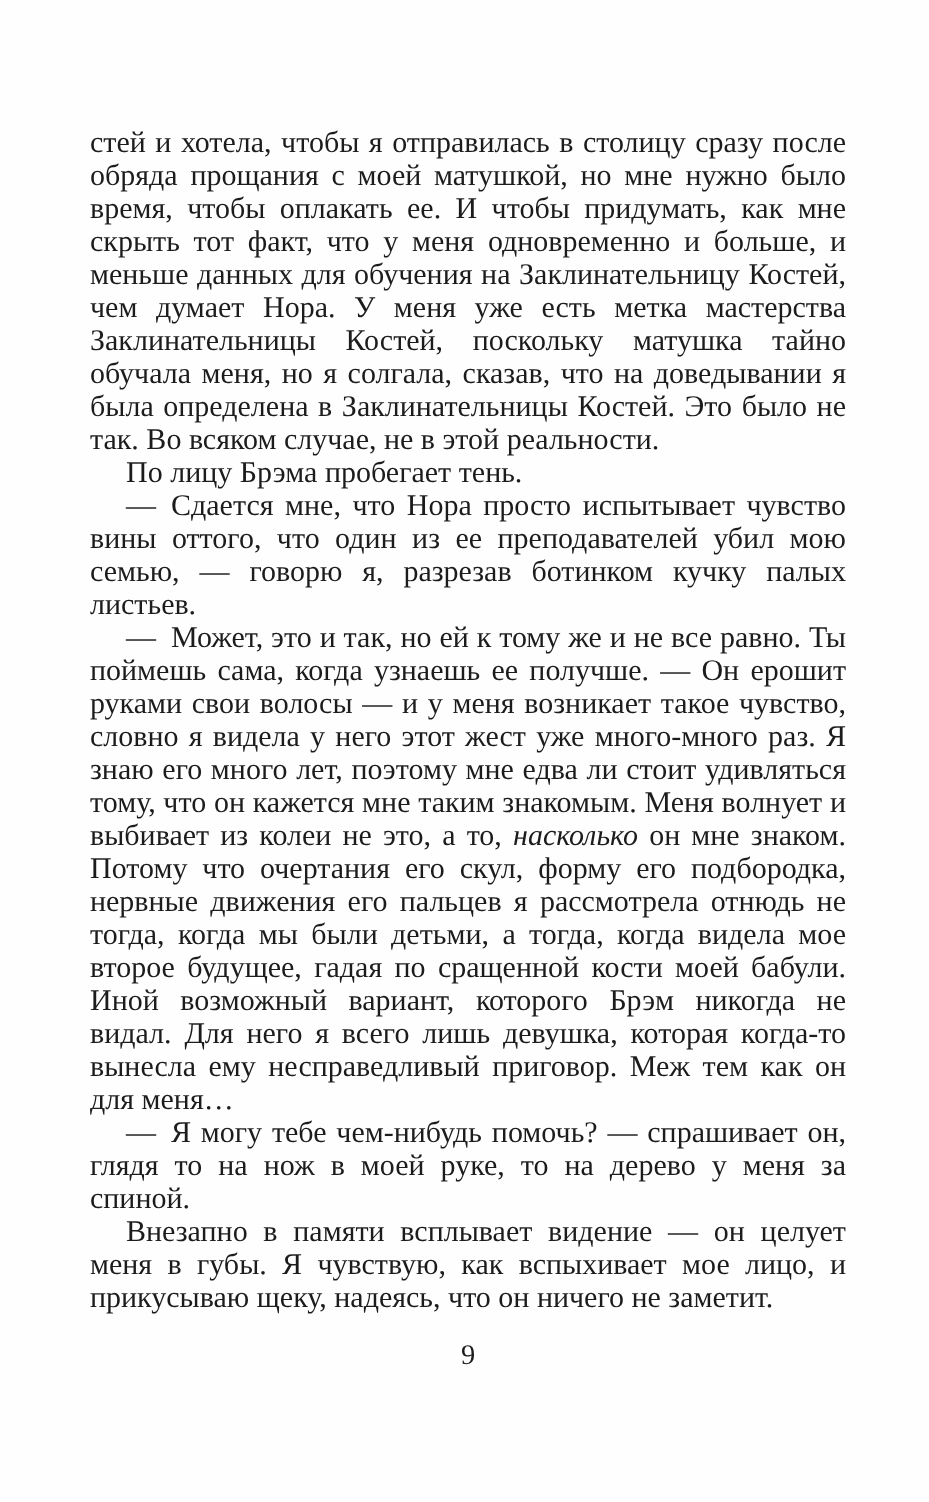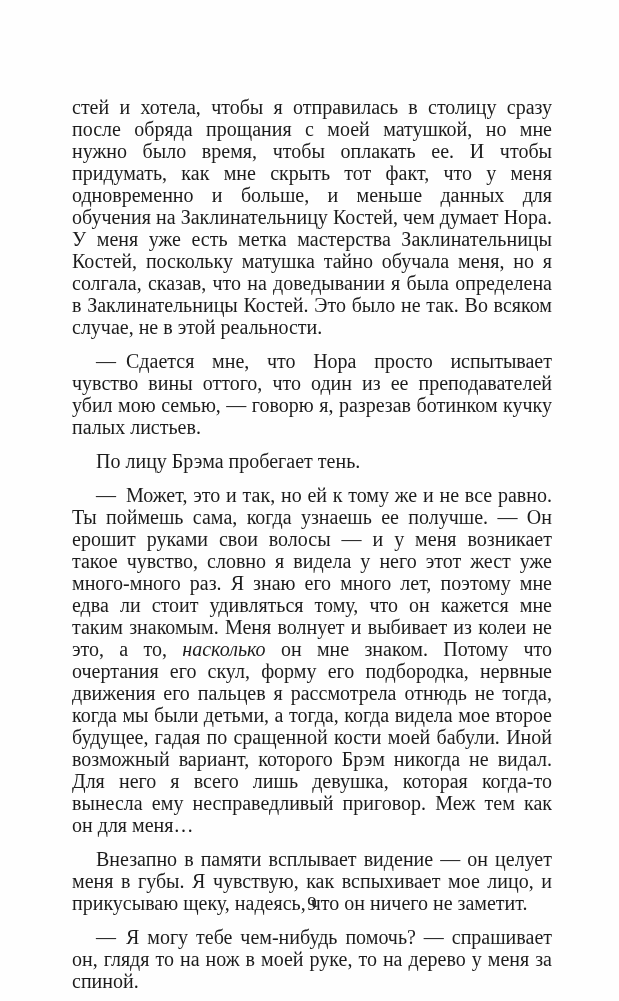--- a/index.html
+++ b/index.html
@@ -26,21 +26,21 @@
     top: 84px;
     width: 504px;
     font-size: 20px;
     line-height: 22px;
     text-align: justify;
     text-justify: inter-word;
     hyphens: auto;
     -webkit-hyphens: auto;
   }
   .text-block p {
-    margin: 12px;
+    margin: 0;
     padding: 0;
   }
   .text-block p.indent {
     text-indent: 24px;
   }
   .text-block em {
   }
   .folio {
     position: absolute;
     top: 893px;
@@ -51,20 +51,20 @@
     line-height: 22px;
     color: #1c1c1c;
   }
 </style>
 </head>
 <body>
 
 <div class="book-page">
   <div class="text-block" lang="ru">
     <p class="noindent">стей и хотела, чтобы я отправилась в столицу сразу после обряда прощания с моей матушкой, но мне нужно было время, чтобы оплакать ее. И чтобы придумать, как мне скрыть тот факт, что у меня одновременно и больше, и меньше данных для обучения на Заклинательницу Костей, чем думает Нора. У меня уже есть метка мастерства Заклинательницы Костей, поскольку матушка тайно обучала меня, но я солгала, сказав, что на доведывании я была определена в Заклинательницы Костей. Это было не так. Во всяком случае, не в этой реальности.</p>
+    <p class="indent">По лицу Брэма пробегает тень.</p>
     <p class="indent">— Сдается мне, что Нора просто испытывает чувство вины оттого, что один из ее преподавателей убил мою семью, — говорю я, разрезав ботинком кучку палых листьев.</p>
-    <p class="indent">По лицу Брэма пробегает тень.</p>
     <p class="indent"><span>— Может, это и так, но ей к тому же и не все равно. Ты поймешь сама, когда узнаешь ее получше. — Он ерошит руками свои волосы — и у меня возникает такое чувство, словно я видела у него этот жест уже много-много раз. Я знаю его много лет, поэтому мне едва ли стоит удивляться тому, что он кажется мне таким знакомым. Меня волнует и выбивает из колеи не это, а то, </span><em>насколько</em><span> он мне знаком. Потому что очертания его скул, форму его подбородка, нервные движения его пальцев я рассмотрела отнюдь не тогда, когда мы были детьми, а тогда, когда видела мое второе будущее, гадая по сращенной кости моей бабули. Иной возможный вариант, которого Брэм никогда не видал. Для него я всего лишь девушка, которая когда-то вынесла ему несправедливый приговор. Меж тем как он для меня…</span></p>
+    <p class="indent">— Я могу тебе чем-нибудь помочь? — спрашивает он, глядя то на нож в моей руке, то на дерево у меня за спиной.</p>
     <p class="indent">Внезапно в памяти всплывает видение — он целует меня в губы. Я чувствую, как вспыхивает мое лицо, и прикусываю щеку, надеясь, что он ничего не заметит.</p>
-    <p class="indent">— Я могу тебе чем-нибудь помочь? — спрашивает он, глядя то на нож в моей руке, то на дерево у меня за спиной.</p>
   </div>
   <div class="folio">9</div>
 </div>
 
 </body></html>

